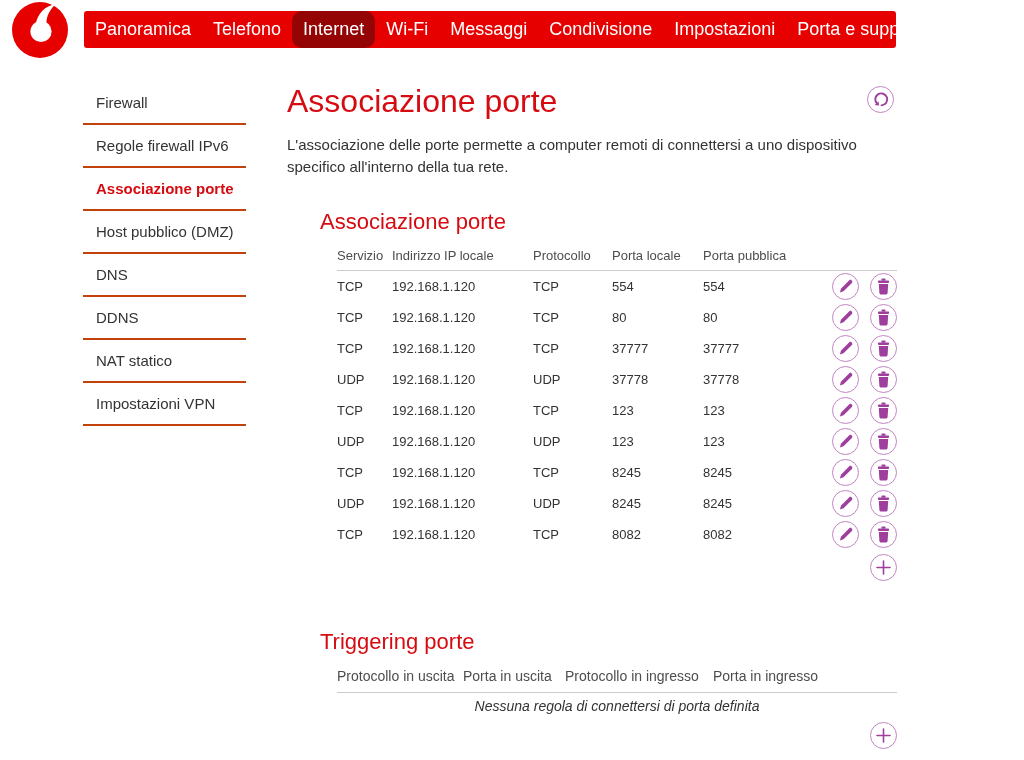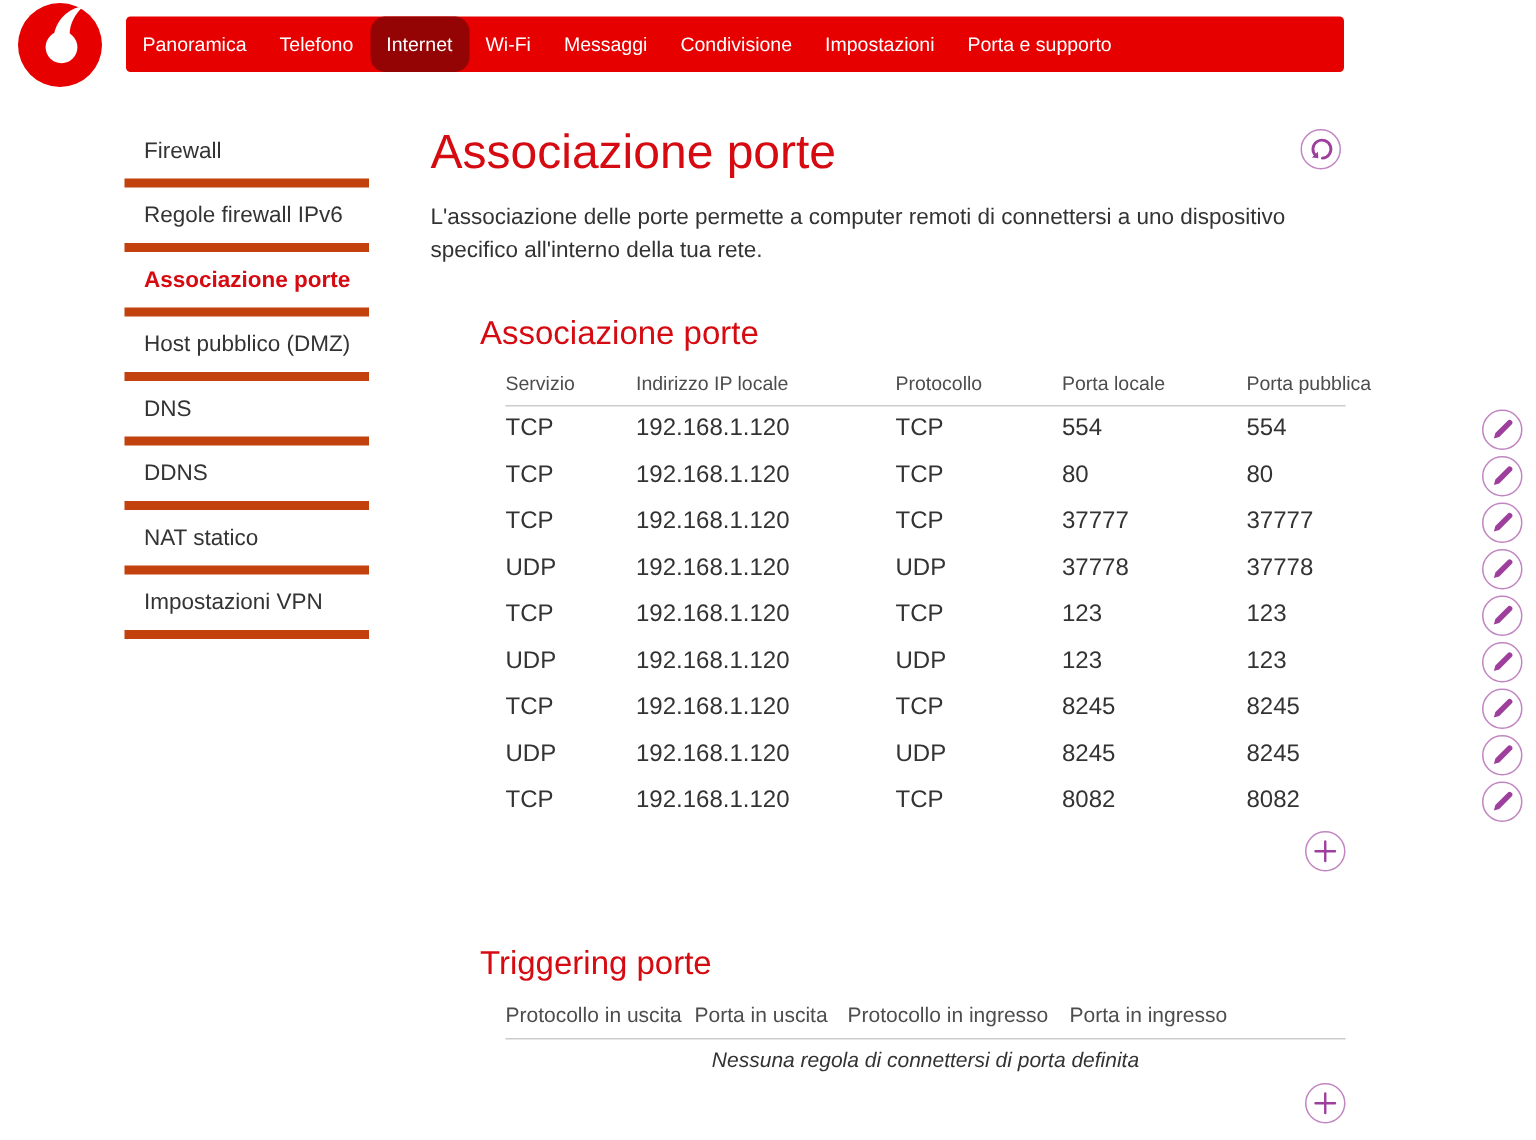--- a/index.html
+++ b/index.html
@@ -11,53 +11,52 @@
 
   
   .logo { position:absolute; left:11px; top:1px; width:58px; height:58px; }
 
   .nav {
     position:absolute; left:84px; top:11px; width:812px; height:37px;
     background:#e60000; border-radius:3px; display:flex; align-items:stretch;
   }
   .nav-item {
     display:flex; align-items:center; padding:0 11px; color:#fff;
-    font-size:13px; white-space:nowrap; cursor:pointer;
+    font-size:18px; white-space:nowrap; cursor:pointer;
   }
   .nav-item.active { background:#950404;border-radius:10px; }
 
   
   .sidebar { position:absolute; left:83px; top:82px; width:163px; }
   .side-item {
     height:43px; display:flex; align-items:center; padding-left:13px;
-    font-size:15px; color:#333; border-bottom:6px solid #c2410c; cursor:pointer;
+    font-size:15px; color:#333; border-bottom:2px solid #c2410c; cursor:pointer;
     white-space:nowrap;
   }
   .side-item.active { color:#d60b12; font-weight:bold; }
 
   
   .main { position:absolute; left:287px; top:84px; width:610px; }
   .page-title { margin:0; font-size:32px; font-weight:400; color:#d60b12; line-height:1.12; }
   .refresh-btn { position:absolute; top:2px; right:3px; }
   .desc { margin:14px 0 0 0; max-width:588px; font-size:15px; line-height:1.5; color:#333; }
 
   .section { margin-left:33px; }
   .section-1 { margin-top:30px; }
   .section-2 { margin-top:48px; }
   .section-heading { margin:0; font-size:22px; font-weight:400; color:#d60b12; }
 
   .table { margin:13px 0 0 17px; width:560px; }
 
   .pm-head, .pm-row {
     display:grid; grid-template-columns:55px 141px 79px 91px 125px 1fr;
     align-items:center;
-    gap:32px;
   }
   .pm-head { padding-bottom:7px; border-bottom:1px solid #ccc; font-size:13px; color:#4d4d4d; }
-  .pm-row { height:31px; font-size:16px; color:#333; }
+  .pm-row { height:31px; font-size:13px; color:#333; }
   .cell { white-space:nowrap; }
 
   .tr-head {
     display:grid; grid-template-columns:126px 102px 148px 1fr;
     padding-bottom:8px; border-bottom:1px solid #ccc; font-size:14px; color:#4d4d4d;
   }
   .empty-msg { padding-top:5px; font-size:14px; font-style:italic; text-align:center; color:#333; }
 
   .actions { display:flex; gap:11px; justify-content:flex-end; }
   .add-row { display:flex; justify-content:flex-end; margin-top:4px; }

